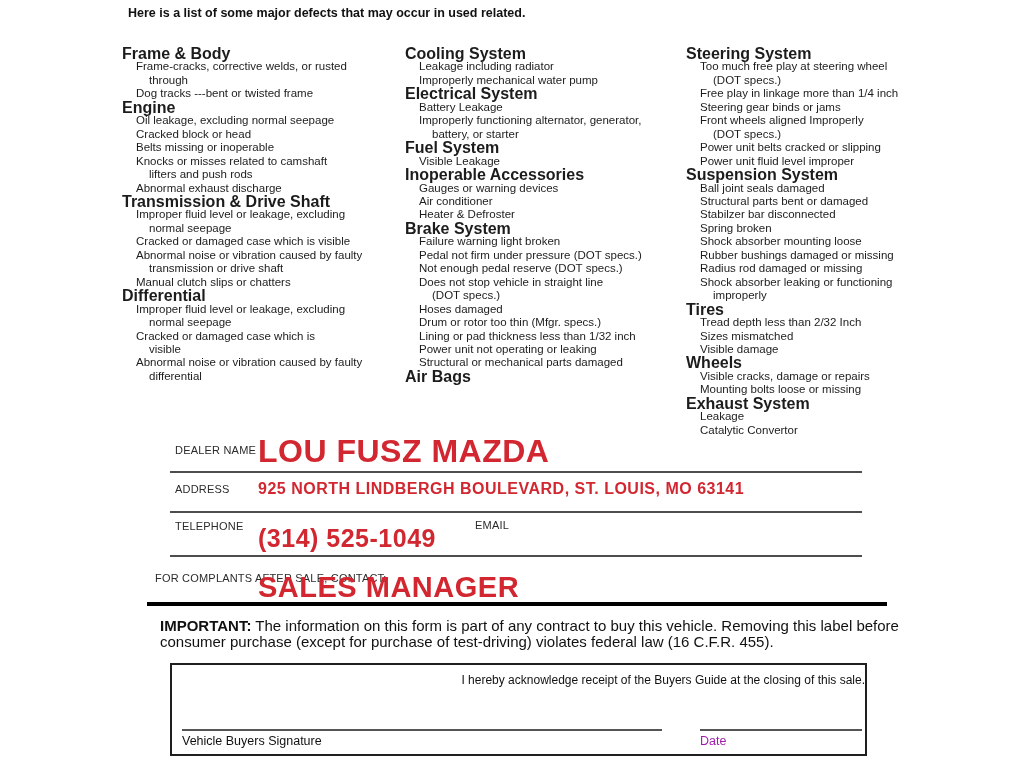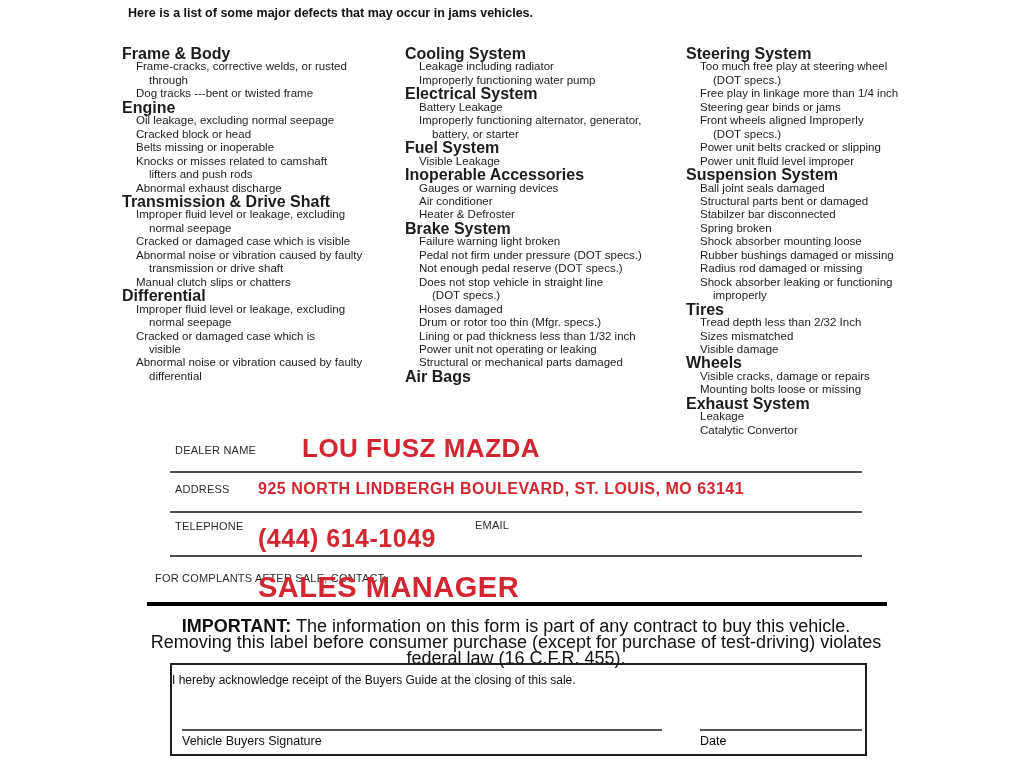--- a/index.html
+++ b/index.html
@@ -13,47 +13,47 @@
   }
   .defect-col { position:absolute; top:47px; font-size:11.5px; line-height:13.45px; color:#1c1c1c; }
   .col1 { left:122px; width:280px; }
   .col2 { left:405px; width:278px; }
   .col3 { left:686px; width:300px; }
   .defect-heading { font-weight:bold; font-size:16px; }
   .defect-item { padding-left:27px; text-indent:-13px; white-space:pre-line; }
 
   .field-label { position:absolute; font-size:11px; color:#2b2b2b; letter-spacing:0.2px; }
   .red-value { position:absolute; color:#d22730; font-weight:bold; white-space:nowrap; letter-spacing:0.5px; }
-  .v-dealer   { left:258px; top:433px; font-size:26px;margin-left:44px; }
+  .v-dealer   { left:258px; top:433px; font-size:32px; }
   .v-address  { left:258px; top:480px; font-size:16px; }
   .v-phone    { left:258px; top:524px; font-size:25px; }
   .v-contact  { left:258px; top:571px; font-size:29px; }
 
   .hline { position:absolute; left:170px; width:692px; height:2px; background:#4d4d4d; }
   .line-dealer { top:471px; }
   .line-address { top:511px; }
   .line-phone { top:555px; }
   .thick-line { position:absolute; left:147px; top:602px; width:740px; height:4px; background:#000; }
 
-  .notice { position:absolute; left:145px; top:618px; width:742px; font-size:18px; line-height:16px; color:#111;text-align:center; }
+  .notice { position:absolute; left:160px; top:618px; width:742px; font-size:15px; line-height:16px; color:#111; }
   .notice b { font-weight:bold; }
 
   .ack-box { position:absolute; left:170px; top:663px; width:697px; height:93px; border:2px solid #1f1f1f; box-sizing:border-box; }
-  .ack-text { position:absolute; left:0; right:0; top:8px; text-align:left; font-size:12px; color:#111; }
+  .ack-text { position:absolute; left:0; right:0; top:8px; text-align:right; font-size:12px; color:#111; }
   .sig-line  { position:absolute; left:10px; top:64px; width:480px; height:2px; background:#555; }
   .sig-label { position:absolute; left:10px; top:69px; font-size:12.5px; color:#111; }
   .date-line  { position:absolute; left:528px; top:64px; width:162px; height:2px; background:#555; }
-  .date-label { position:absolute; left:528px; top:69px; font-size:12.5px; color:#000000; }
+  .date-label { position:absolute; left:528px; top:69px; font-size:12.5px; color:#a21caf; }
 </style>
 </head>
 <body>
 
 <div class="page">
 
-  <div class="intro">Here is a list of some major defects that may occur in jams vehicles.</div>
+  <div class="intro">Here is a list of some major defects that may occur in used related.</div>
 
   <div class="defect-col col1">
       <div class="defect-heading">Frame &amp; Body</div>
       <div class="defect-item">Frame-cracks, corrective welds, or rusted
 through</div>
       <div class="defect-item">Dog tracks ---bent or twisted frame</div>
       <div class="defect-heading">Engine</div>
       <div class="defect-item">Oil leakage, excluding normal seepage</div>
       <div class="defect-item">Cracked block or head</div>
       <div class="defect-item">Belts missing or inoperable</div>
@@ -71,21 +71,21 @@
       <div class="defect-item">Improper fluid level or leakage, excluding
 normal seepage</div>
       <div class="defect-item">Cracked or damaged case which is
 visible</div>
       <div class="defect-item">Abnormal noise or vibration caused by faulty
 differential</div>
     </div>
   <div class="defect-col col2">
       <div class="defect-heading">Cooling System</div>
       <div class="defect-item">Leakage including radiator</div>
-      <div class="defect-item">Improperly functioning water pump</div>
+      <div class="defect-item">Improperly mechanical water pump</div>
       <div class="defect-heading">Electrical System</div>
       <div class="defect-item">Battery Leakage</div>
       <div class="defect-item">Improperly functioning alternator, generator,
 battery, or starter</div>
       <div class="defect-heading">Fuel System</div>
       <div class="defect-item">Visible Leakage</div>
       <div class="defect-heading">Inoperable Accessories</div>
       <div class="defect-item">Gauges or warning devices</div>
       <div class="defect-item">Air conditioner</div>
       <div class="defect-item">Heater &amp; Defroster</div>
@@ -136,21 +136,21 @@
 
   <div class="field-label" style="left:175px; top:444px;">DEALER NAME</div>
   <div class="red-value v-dealer">LOU FUSZ MAZDA</div>
   <div class="hline line-dealer"></div>
 
   <div class="field-label" style="left:175px; top:483px;">ADDRESS</div>
   <div class="red-value v-address">925 NORTH LINDBERGH BOULEVARD, ST. LOUIS, MO 63141</div>
   <div class="hline line-address"></div>
 
   <div class="field-label" style="left:175px; top:520px;">TELEPHONE</div>
-  <div class="red-value v-phone">(444) 614-1049</div>
+  <div class="red-value v-phone">(314) 525-1049</div>
   <div class="field-label" style="left:475px; top:519px;">EMAIL</div>
   <div class="field-label" style="left:540px; top:519px;"></div>
   <div class="hline line-phone"></div>
 
   <div class="field-label" style="left:155px; top:572px;text-align:right;">FOR COMPLANTS AFTER SALE, CONTACT:</div>
   <div class="red-value v-contact">SALES MANAGER</div>
 
   <div class="thick-line"></div>
 
   <div class="notice"><b>IMPORTANT:</b><span> The information on this form is part of any contract to buy this vehicle. Removing this label before consumer purchase (except for purchase of test-driving) violates federal law (16 C.F.R. 455).</span></div>

